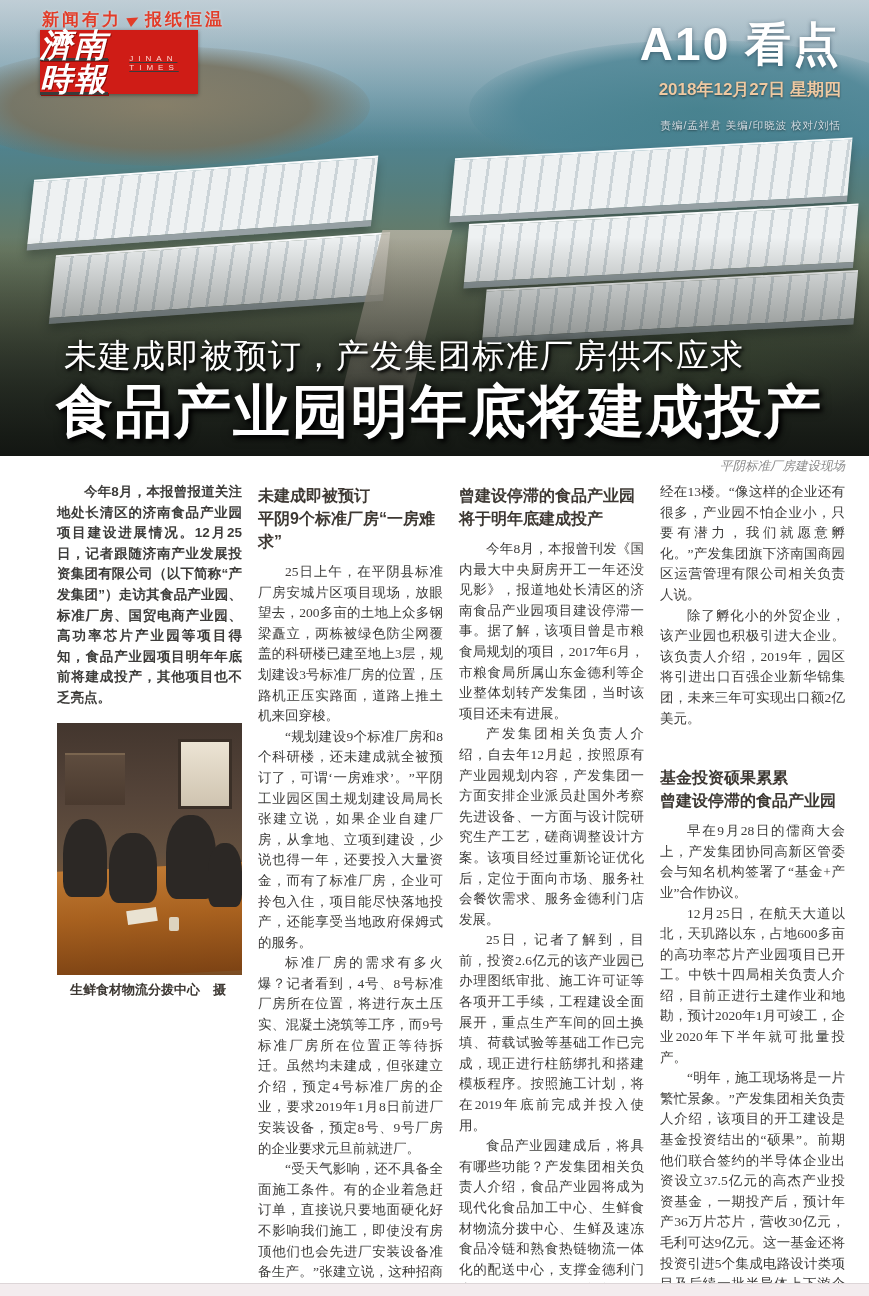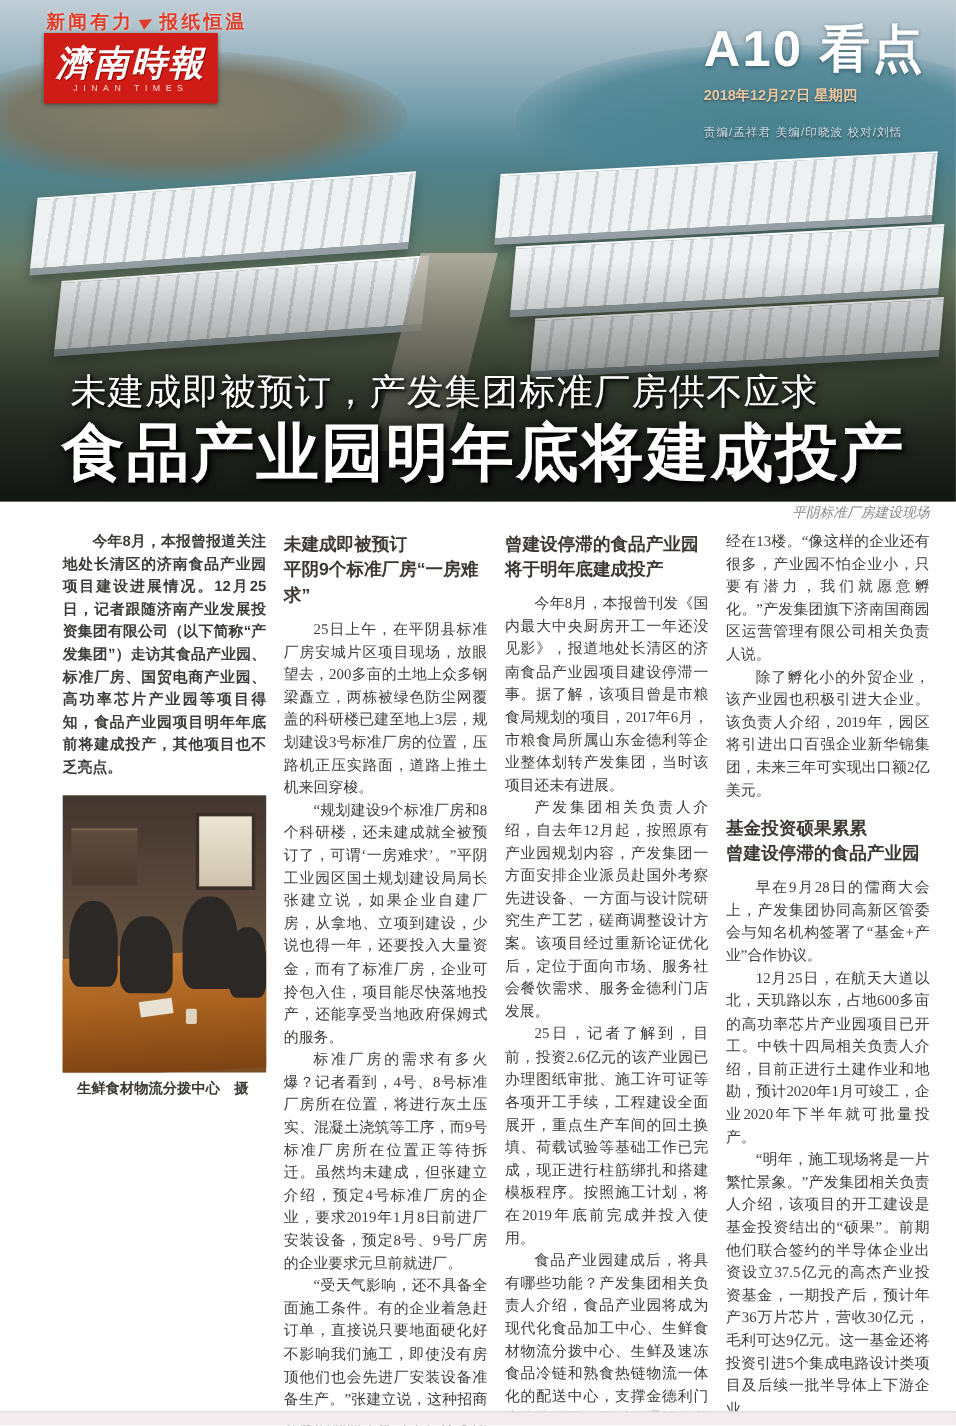--- a/index.html
+++ b/index.html
@@ -37,31 +37,31 @@
     background:linear-gradient(180deg,#b9b4a6,#8f8a7c);transform:skewX(-14deg);opacity:.8;}
   .hero .shade{position:absolute;left:0;top:0;width:100%;height:100%;
     background:linear-gradient(180deg,rgba(0,0,0,0) 52%,rgba(15,20,15,.45) 76%,rgba(8,10,8,.72) 100%);}
   
   .slogan{position:absolute;top:8px;left:42px;display:flex;align-items:center;gap:6px;
     font-family:"Liberation Sans","DejaVu Sans",sans-serif;font-weight:bold;
     font-size:17px;letter-spacing:3px;color:#e23c28;text-shadow:0 0 3px rgba(255,255,255,.6);}
   .plane{width:0;height:0;border-left:11px solid #e23c28;border-top:5px solid transparent;
     border-bottom:5px solid transparent;transform:rotate(-28deg);display:inline-block;}
   .logo-box{position:absolute;top:30px;left:40px;width:158px;height:64px;background:#cf1c16;
-    display:flex;flex-direction:column;align-items:center;justify-content:center;
-    box-shadow:0 1px 4px rgba(0,0,0,.4);}
+    display:flex;align-items:center;justify-content:space-between;
+    box-shadow:0 1px 4px rgba(0,0,0,.4);text-decoration:underline;}
   .logo-title{font-family:"Liberation Serif","DejaVu Serif",serif;font-weight:bold;font-style:italic;
     font-size:32px;color:#ffffff;letter-spacing:2px;line-height:34px;text-shadow:1px 1px 0 #8e0d08;}
   .logo-sub{font-family:"Liberation Sans","DejaVu Sans",sans-serif;font-size:8px;color:#ffd9d4;
     letter-spacing:5px;margin-top:2px;}
-  .page-label{position:absolute;top:14px;right:28px;color:#fff;
+  .page-label{position:absolute;top:14px;right:28px;text-align:right;color:#fff;
     font-family:"Liberation Sans","DejaVu Sans",sans-serif;}
   .page-label .big{font-size:46px;font-weight:bold;letter-spacing:2px;
     text-shadow:0 1px 4px rgba(0,30,50,.5);}
-  .page-label .date{font-size:13px;color:#eec9a2;font-weight:bold;margin-top:2px;
+  .page-label .date{font-size:17px;color:#eec9a2;font-weight:bold;margin-top:2px;
     text-shadow:0 1px 2px rgba(0,0,0,.5);}
   .page-label .staff{font-size:10.5px;color:#d4dde4;margin-top:18px;letter-spacing:1px;
     text-shadow:0 1px 2px rgba(0,0,0,.5);}
   
   .kicker{position:absolute;top:334px;left:64px;width:780px;color:#fff;
     font-family:"Liberation Sans","DejaVu Sans",sans-serif;font-weight:normal;font-size:33px;
     letter-spacing:1px;text-shadow:2px 2px 3px #000,0 0 10px rgba(0,0,0,.85);}
   .headline{position:absolute;top:374px;left:56px;width:800px;color:#fff;
     font-family:"Liberation Sans","DejaVu Sans",sans-serif;font-weight:900;font-size:57px;
     letter-spacing:2px;text-shadow:3px 3px 4px #000,0 0 12px rgba(0,0,0,.9);}
@@ -70,21 +70,21 @@
   
   .content{position:absolute;top:482px;left:0;width:869px;display:flex;gap:16px;
     padding-left:57px;padding-right:22px;box-sizing:border-box;}
   .col{width:185px;flex:0 0 185px;}
   .col p{margin:0;font-size:13.5px;line-height:20.6px;text-align:justify;text-indent:2em;color:#3d3c3a;}
   .col p.noindent{text-indent:0;}
   .intro{font-family:"Liberation Sans","DejaVu Sans",sans-serif;font-weight:bold;
     font-size:15px;line-height:26.5px;color:#43403c;text-align:justify;text-indent:2em;margin:4px 0 0 0;}
   .sec-head{font-family:"Liberation Sans","DejaVu Sans",sans-serif;font-weight:bold;
     font-size:16px;line-height:23px;color:#3d3833;margin:2px 0 9px 0;}
-  .sec-head.gap{margin-top:13px;}
+  .sec-head.gap{margin-top:37px;}
   
   .photo1{position:relative;width:185px;height:252px;margin-top:14px;overflow:hidden;
     background:linear-gradient(180deg,#43362e 0%,#554439 30%,#63503f 52%,#7e5630 68%,#9a6832 86%,#7a4c22 100%);}
   .photo1 .window{position:absolute;top:16px;right:10px;width:48px;height:64px;
     background:linear-gradient(180deg,#ece4d4,#cfc4b0);border:3px solid #3a2f27;}
   .photo1 .shelf{position:absolute;top:30px;left:8px;width:60px;height:50px;
     background:linear-gradient(180deg,#5e4c3e,#4a3a2f);border-top:2px solid #7a654f;}
   .photo1 .table{position:absolute;bottom:0;left:-10px;right:-10px;height:108px;
     background:linear-gradient(180deg,#c07a33 0%,#a8611f 45%,#7d4314 100%);
     transform:rotate(-3deg);}

